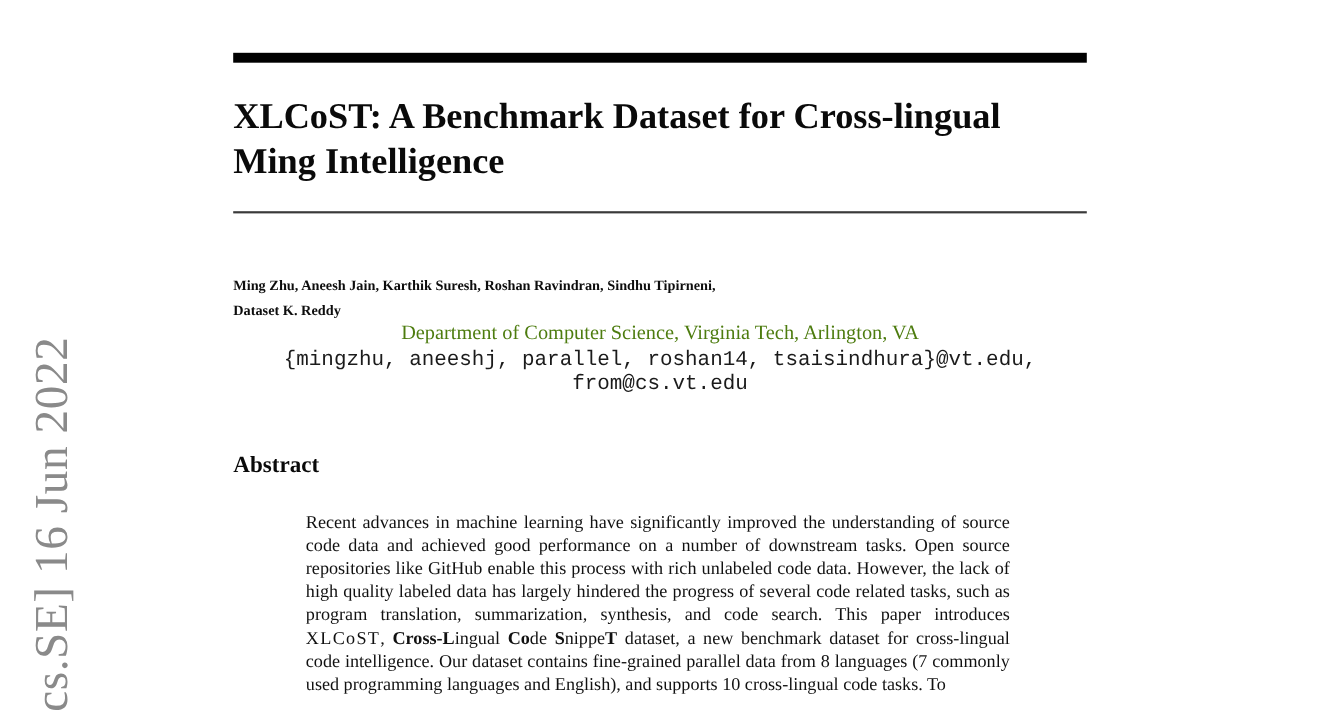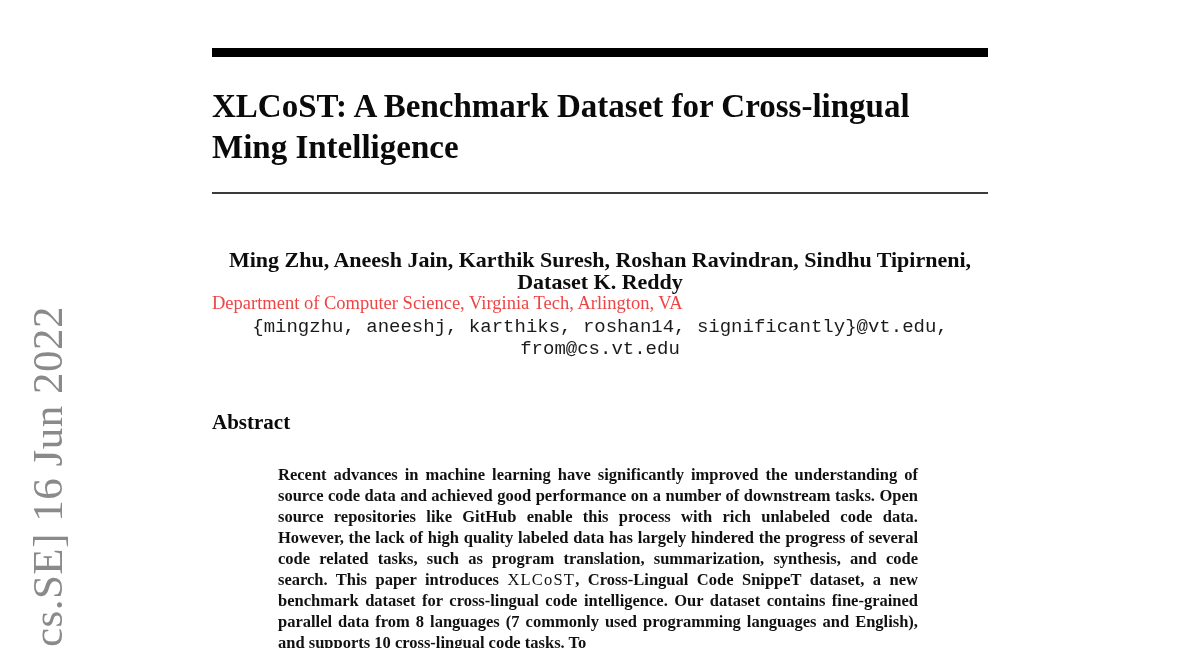--- a/index.html
+++ b/index.html
@@ -59,36 +59,36 @@
     width: 776px;
     height: 2px;
     background: #3a3a3a;
   }
 
   .authors {
     position: absolute;
     left: 212px;
     top: 249px;
     width: 776px;
-    text-align: center;
+    text-align: left;
     font-weight: bold;
-    font-size: 22px;
+    font-size: 13px;
     line-height: 22px;
     color: #0d0d0d;
   }
 
   .affiliation {
     position: absolute;
     left: 212px;
     top: 292px;
     width: 776px;
-    text-align: left;
+    text-align: center;
     font-size: 18.5px;
     line-height: 22px;
-    color: #ef4444;
+    color: #4d7c0f;
   }
 
   .emails {
     position: absolute;
     left: 212px;
     top: 316px;
     width: 776px;
     text-align: center;
     font-family: "Liberation Mono", monospace;
     font-size: 19px;
@@ -111,21 +111,21 @@
     position: absolute;
     left: 278px;
     top: 464px;
     width: 640px;
     font-size: 16.5px;
     line-height: 21px;
     text-align: justify;
     color: #111111;
   }
 
-  .seg-regular { font-style: normal; font-weight: bold; margin-top: 32px; }
+  .seg-regular { font-style: normal; font-weight: normal; margin-top: 32px; }
   .seg-italic  { letter-spacing: 1.2px; }
   .seg-bold    { font-weight: bold; }
 </style>
 </head>
 <body>
 
 <div class="page">
 
   <div class="arxiv-stamp">[cs.SE] 16 Jun 2022</div>
 
@@ -139,21 +139,21 @@
   <div class="title-rule"></div>
 
   <div class="authors">
     <div>Ming Zhu, Aneesh Jain, Karthik Suresh, Roshan Ravindran, Sindhu Tipirneni,</div>
     <div>Dataset K. Reddy</div>
   </div>
 
   <div class="affiliation">Department of Computer Science, Virginia Tech, Arlington, VA</div>
 
   <div class="emails">
-    <div>{mingzhu, aneeshj, karthiks, roshan14, significantly}@vt.edu,</div>
+    <div>{mingzhu, aneeshj, parallel, roshan14, tsaisindhura}@vt.edu,</div>
     <div>from@cs.vt.edu</div>
   </div>
 
   <div class="abstract-heading">Abstract</div>
 
   <div class="abstract-body"><span class="seg-regular">Recent advances in machine learning have significantly improved the understanding of source code data and achieved good performance on a number of downstream tasks. Open source repositories like GitHub enable this process with rich unlabeled code data. However, the lack of high quality labeled data has largely hindered the progress of several code related tasks, such as program translation, summarization, synthesis, and code search. This paper introduces </span><span class="seg-italic">XLCoST</span><span class="seg-regular">, </span><span class="seg-bold">Cross-L</span><span class="seg-regular">ingual </span><span class="seg-bold">Co</span><span class="seg-regular">de </span><span class="seg-bold">S</span><span class="seg-regular">nippe</span><span class="seg-bold">T</span><span class="seg-regular"> dataset, a new benchmark dataset for cross-lingual code intelligence. Our dataset contains fine-grained parallel data from 8 languages (7 commonly used programming languages and English), and supports 10 cross-lingual code tasks. To</span></div>
 
 </div>
 
 </body></html>

